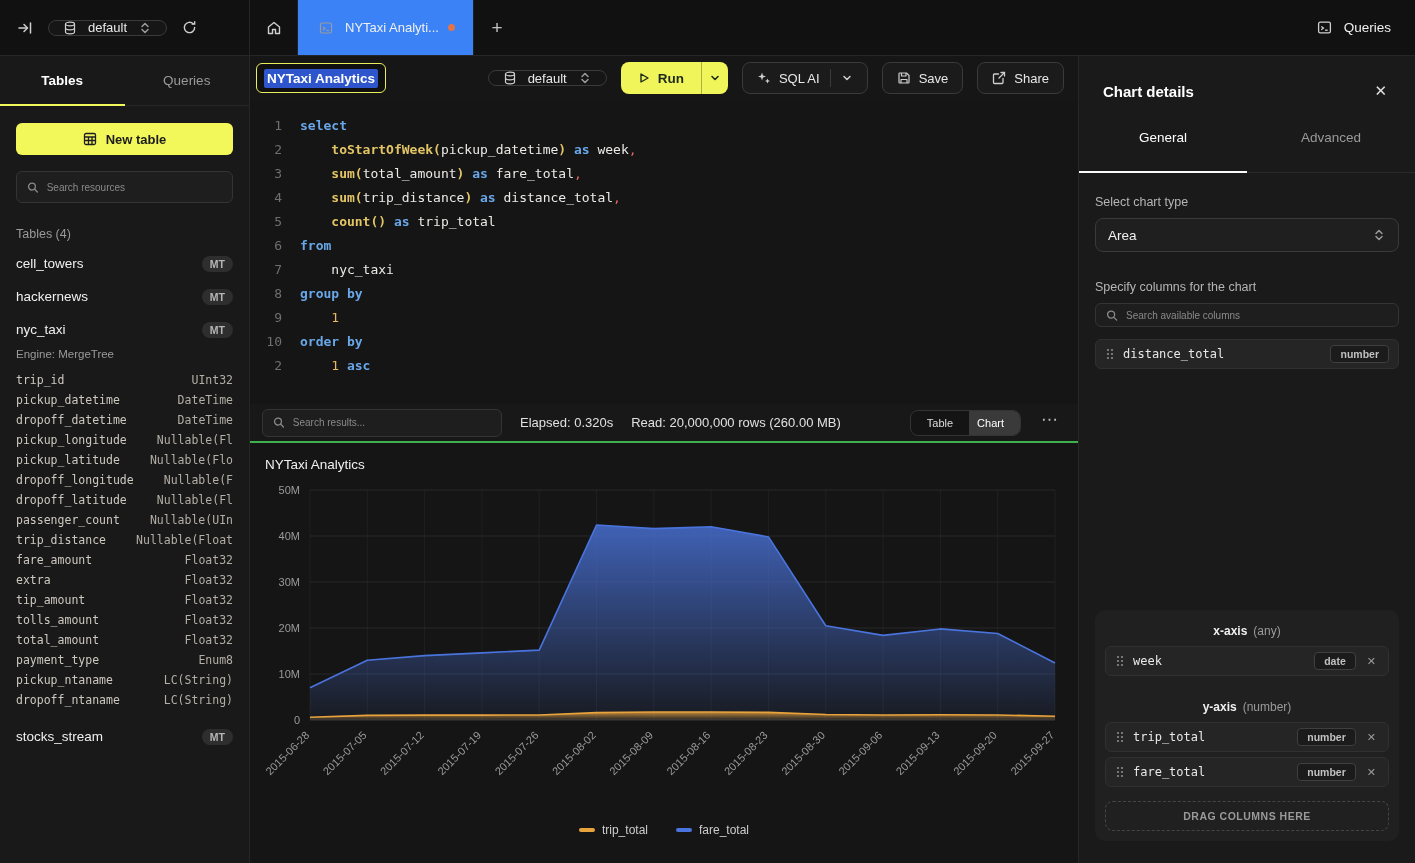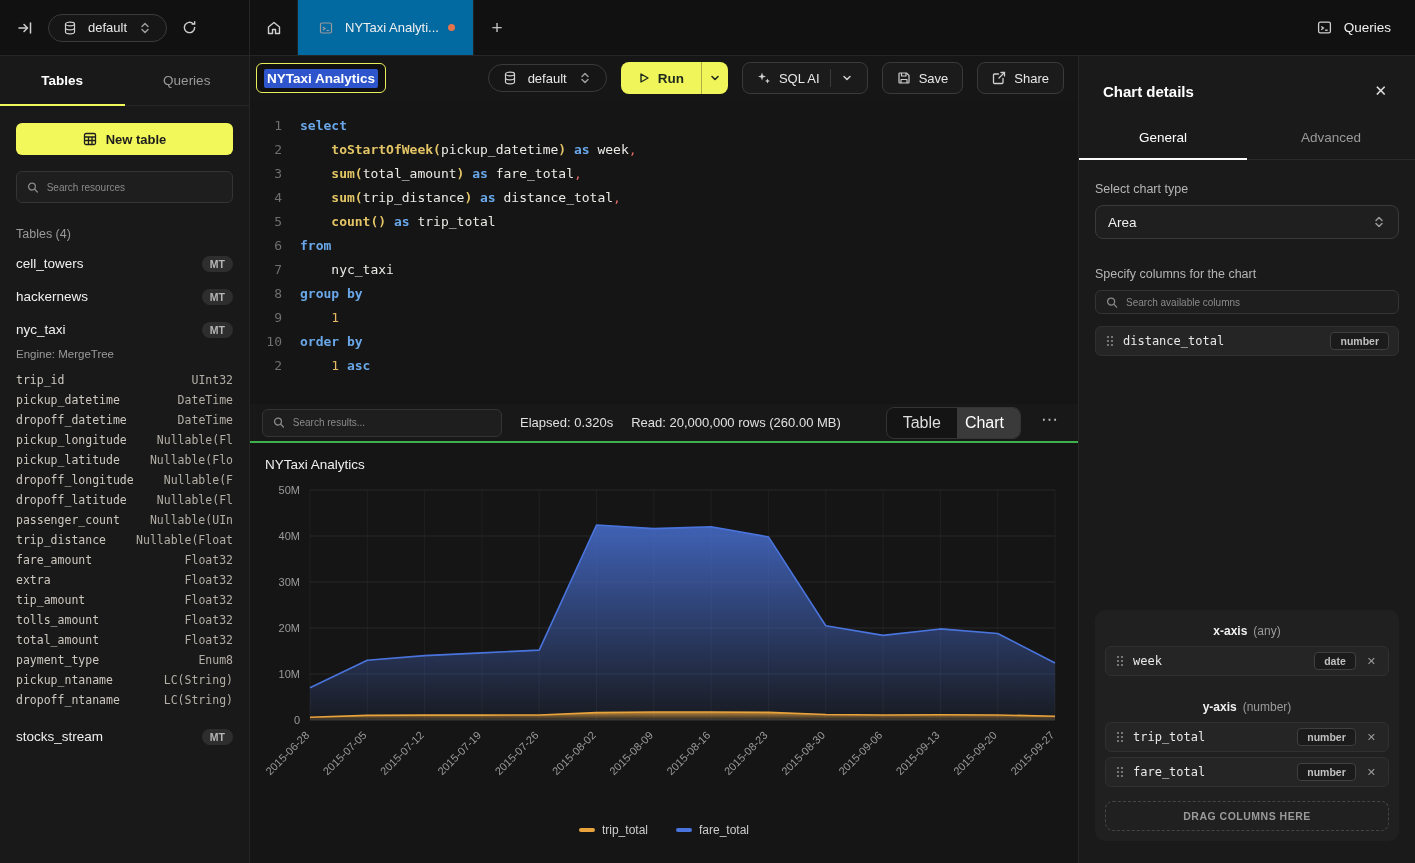--- a/index.html
+++ b/index.html
@@ -4,24 +4,24 @@
 <style>
   * { box-sizing: border-box; margin: 0; padding: 0; }
   html, body { width: 1415px; height: 863px; background: #0f0f0f; font-family: "Liberation Sans", sans-serif; color: #e6e6e6; overflow: hidden; }
   [data-interactable="true"] { cursor: pointer; }
   .app { display: flex; flex-direction: column; width: 1415px; height: 863px; }
 
   
   .topbar { flex: 0 0 56px; display: flex; align-items: stretch; background: #111111; border-bottom: 1px solid #262626; }
   .topbar-left { width: 250px; flex: 0 0 250px; display: flex; align-items: center; gap: 12px; padding: 0 14px; border-right: 1px solid #262626; }
   .icon-btn { display: inline-flex; align-items: center; justify-content: center; padding: 3px; }
-  .db-select { display: flex; align-items: center; gap: 8px; height: 28px; padding: 0 11px; border: 1px solid #3a3a3a; border-radius: 16px; font-size: 13px; color: #e8e8e8; background: #161616; white-space: nowrap; }
+  .db-select { display: flex; align-items: center; gap: 8px; height: 16px; padding: 0 11px; border: 1px solid #3a3a3a; border-radius: 16px; font-size: 13px; color: #e8e8e8; background: #161616; white-space: nowrap; }
   .tabs { display: flex; align-items: stretch; flex: 1; min-width: 0; }
   .tab-home { width: 48px; display: flex; align-items: center; justify-content: center; border-right: 1px solid #222; }
-  .tab-active { display: flex; align-items: center; gap: 9px; padding: 4px 18px; background: #0369a1; border-right: 1px solid #222; font-size: 13px; color: #f0f0f0; }
+  .tab-active { display: flex; align-items: center; gap: 9px; padding: 4px 18px; background: #3b82f6; border-right: 1px solid #222; font-size: 13px; color: #f0f0f0; }
   .tab-dot { width: 7px; height: 7px; border-radius: 50%; background: #e2744c; }
   .tab-plus { width: 46px; display: flex; align-items: center; justify-content: center; color: #c0c0c0; font-size: 19px; }
   .topbar-right { margin-left: auto; display: flex; align-items: center; padding: 0 24px; }
   .queries-btn { display: flex; align-items: center; gap: 9px; font-size: 13.5px; color: #f0f0f0; }
 
   
   .workspace { display: flex; flex: 1; min-height: 0; }
 
   
   .sidebar { width: 250px; flex: 0 0 250px; background: #191919; border-right: 1px solid #262626; display: flex; flex-direction: column; overflow: hidden; }
@@ -64,39 +64,39 @@
   .tok-fn { color: #e3c566; font-weight: 700; }
   .tok-pl { color: #eceae6; }
   .tok-cm { color: #e06c64; }
   .tok-num { color: #e8b864; }
 
   
   .results-bar { flex: 0 0 39px; display: flex; align-items: center; gap: 18px; padding: 0 12px; background: #181818; border-bottom: 2px solid #3fb04c; }
   .results-search { width: 240px; height: 28px; flex: 0 0 240px; }
   .stat { font-size: 13px; color: #e0e0e0; white-space: nowrap; }
   .view-toggle { margin-left: auto; display: flex; background: #141414; border: 1px solid #333333; border-radius: 8px; overflow: hidden; }
-  .view-btn { padding: 6px 16px; font-size: 16px; color: #dddddd; }
+  .view-btn { padding: 6px 16px; font-size: 11px; color: #dddddd; }
   .view-btn.active { background: #3a3a3a; color: #ffffff; padding-left: 8px; }
   .more-btn { color: #bbbbbb; font-size: 17px; padding: 0 8px 6px 2px; }
 
   
   .chart-area { flex: 1; position: relative; background: #151515; overflow: hidden; }
   .chart-title { position: absolute; top: 14px; left: 15px; font-size: 13.5px; color: #f0f0f0; }
   .chart-area svg { display: block; position: absolute; top: 0; left: 0; }
   .chart-legend { position: absolute; bottom: 26px; left: 0; right: 0; display: flex; justify-content: center; gap: 28px; font-size: 12px; color: #cccccc; }
   .legend-item { display: flex; align-items: center; gap: 7px; }
   .legend-swatch { width: 16px; height: 4px; border-radius: 2px; display: inline-block; }
 
   
   .panel { width: 337px; flex: 0 0 337px; background: #1a1a1a; border-left: 1px solid #262626; display: flex; flex-direction: column; overflow: hidden; }
   .panel-header { display: flex; align-items: center; justify-content: space-between; padding: 24px 24px 16px; }
   .panel-title { font-size: 15px; font-weight: 700; color: #ffffff; }
   .panel-close { color: #e0e0e0; font-size: 15px; padding: 2px 4px; }
   .panel-tabs { display: flex; border-bottom: 1px solid #2a2a2a; flex: 0 0 auto; }
-  .panel-tab { flex: 1; text-align: center; padding: 12px 0 14px; font-size: 13.5px; color: #9a9a9a; position: relative; }
+  .panel-tab { flex: 1; text-align: center; padding: 12px 0 27px; font-size: 13.5px; color: #9a9a9a; position: relative; }
   .panel-tab.active { color: #ffffff; }
   .panel-tab.active::after { content: ""; position: absolute; left: 0; right: 0; bottom: -1px; height: 2px; background: #fafafa; }
   .panel-body { flex: 1; display: flex; flex-direction: column; padding: 22px 16px 22px; min-height: 0; justify-content: flex-end; }
   .panel-label { font-size: 12.5px; color: #b5b5b5; margin-bottom: 9px; }
   .select-control { height: 34px; display: flex; align-items: center; justify-content: space-between; padding: 0 12px; background: #1f1f1f; border: 1px solid #3a3a3a; border-radius: 8px; font-size: 13.5px; color: #f0f0f0; }
   .columns-section { margin-top: 28px; }
   .chip-list { margin-top: 12px; }
   .chip { height: 30px; display: flex; align-items: center; gap: 8px; padding: 0 9px; background: #252525; border: 1px solid #303030; border-radius: 6px; }
   .chip + .chip { margin-top: 5px; }
   .chip .drag { display: inline-flex; }

